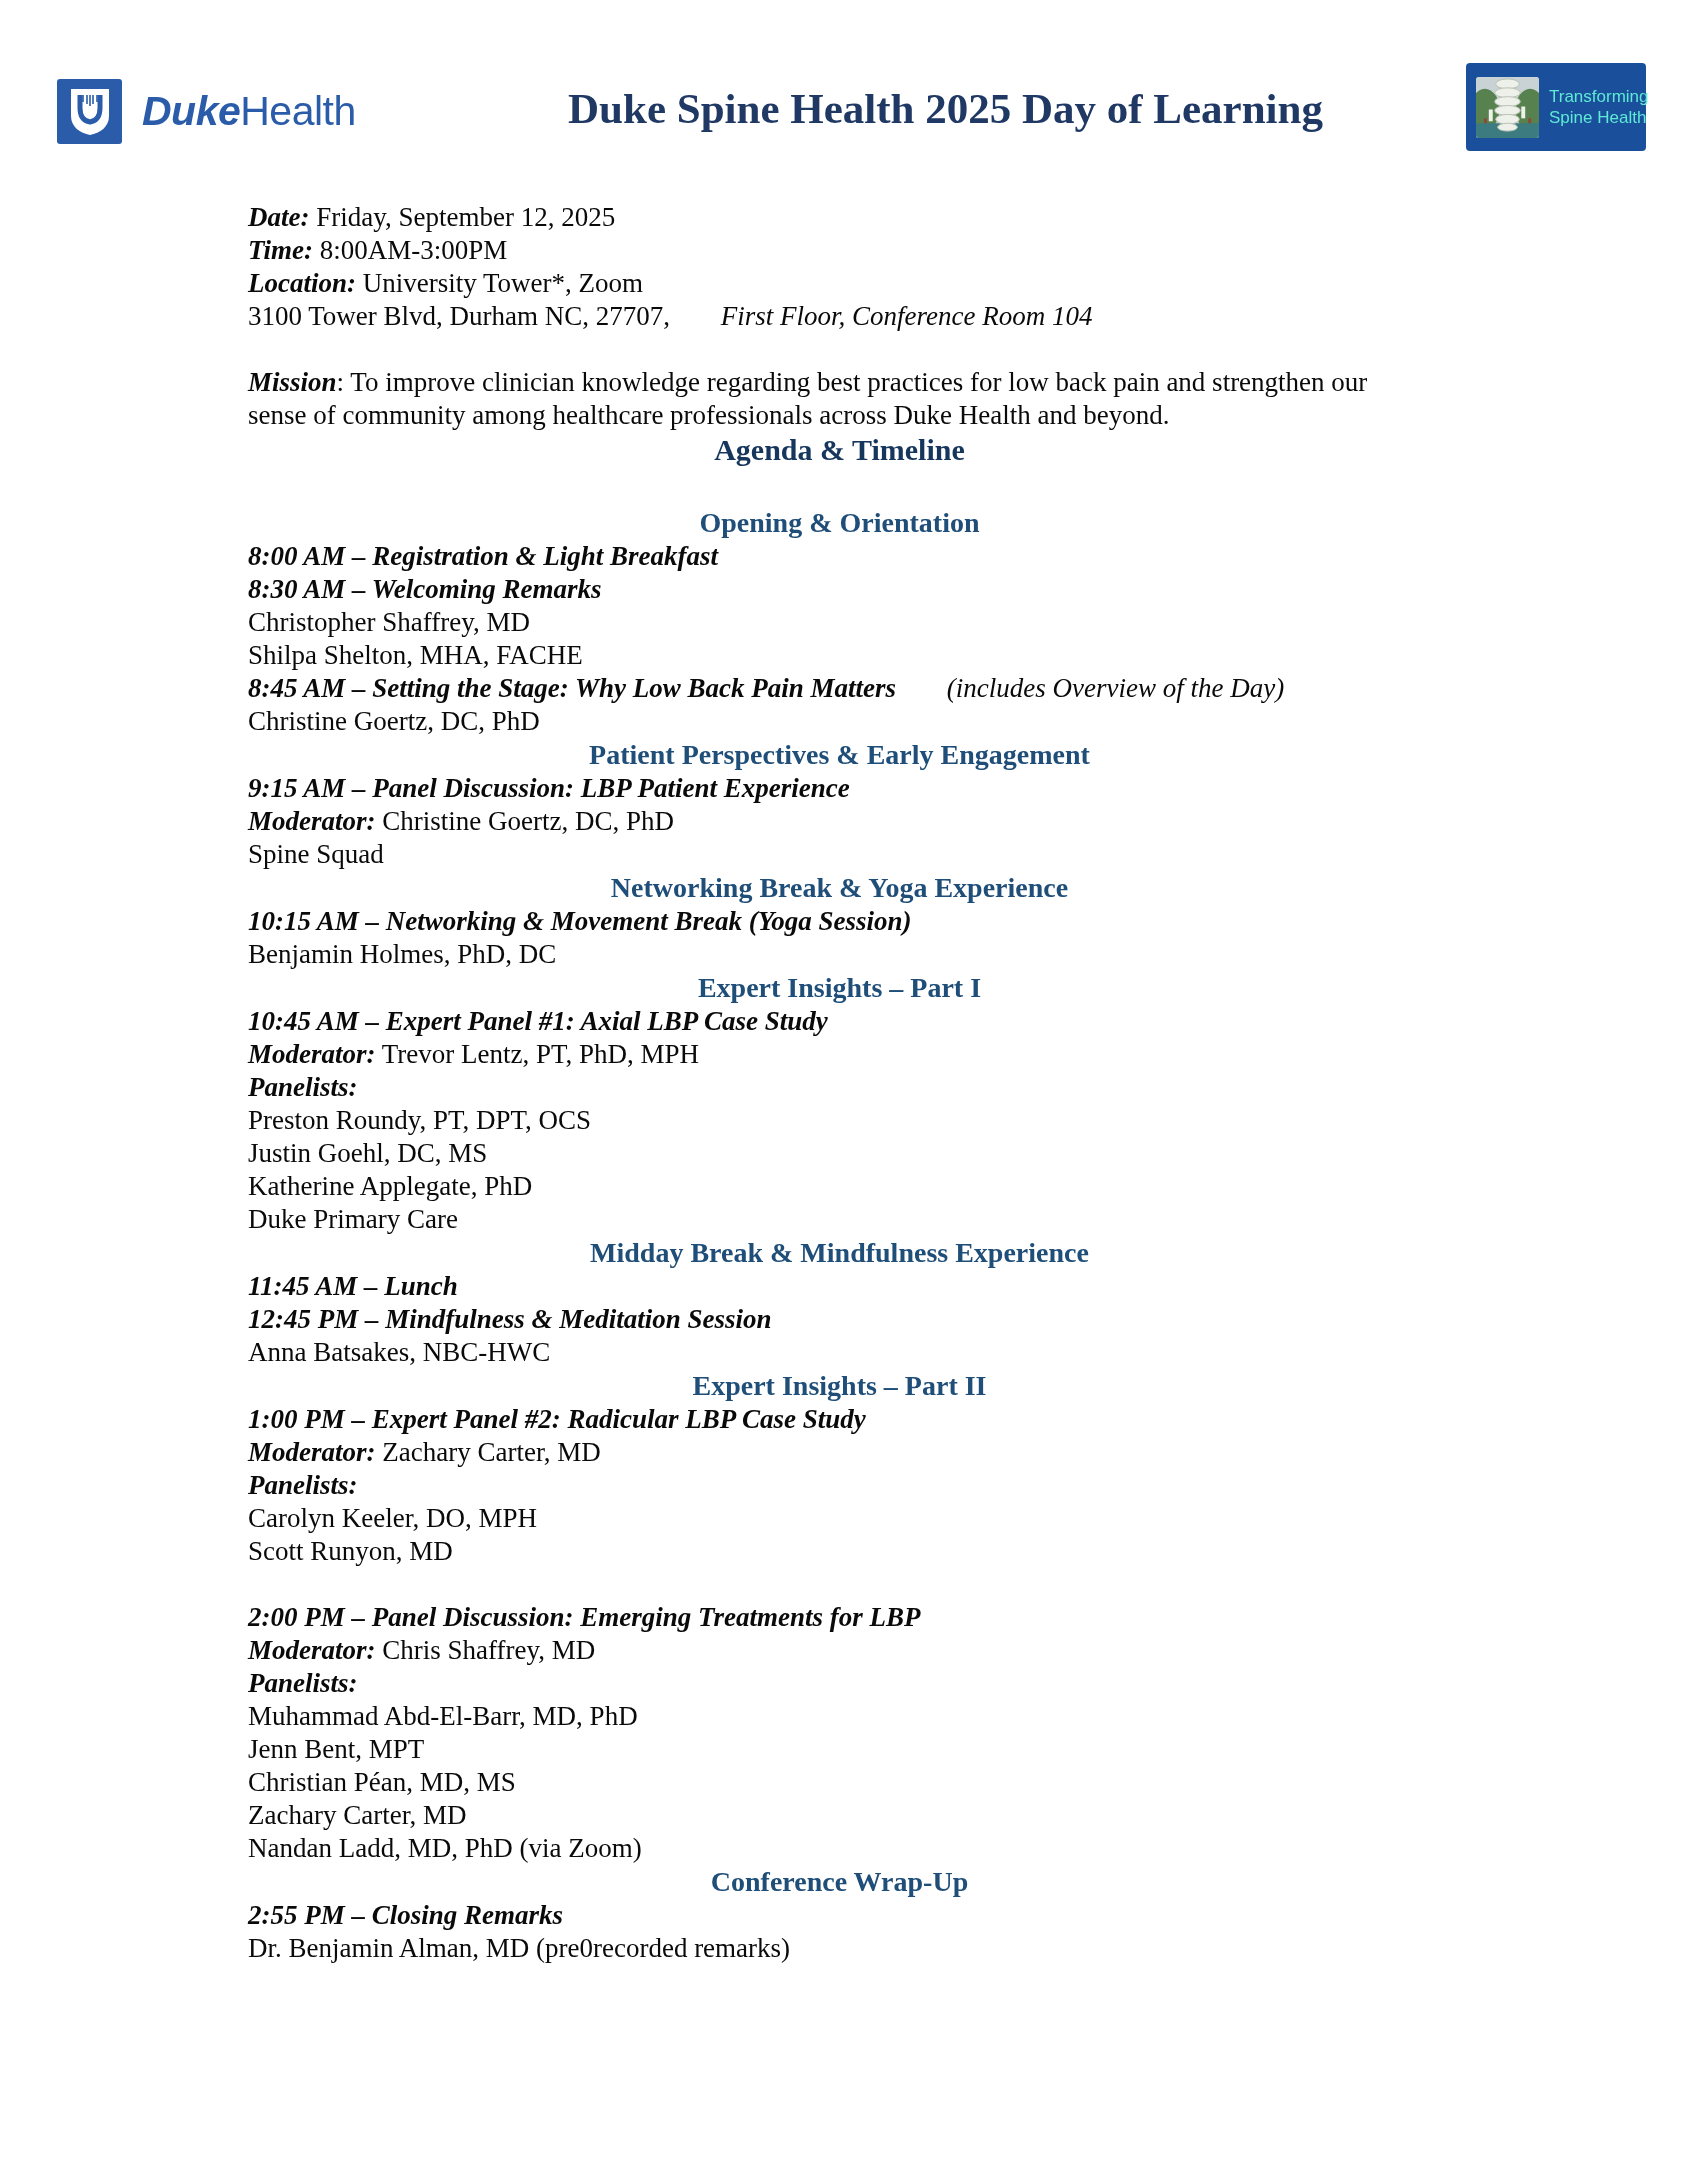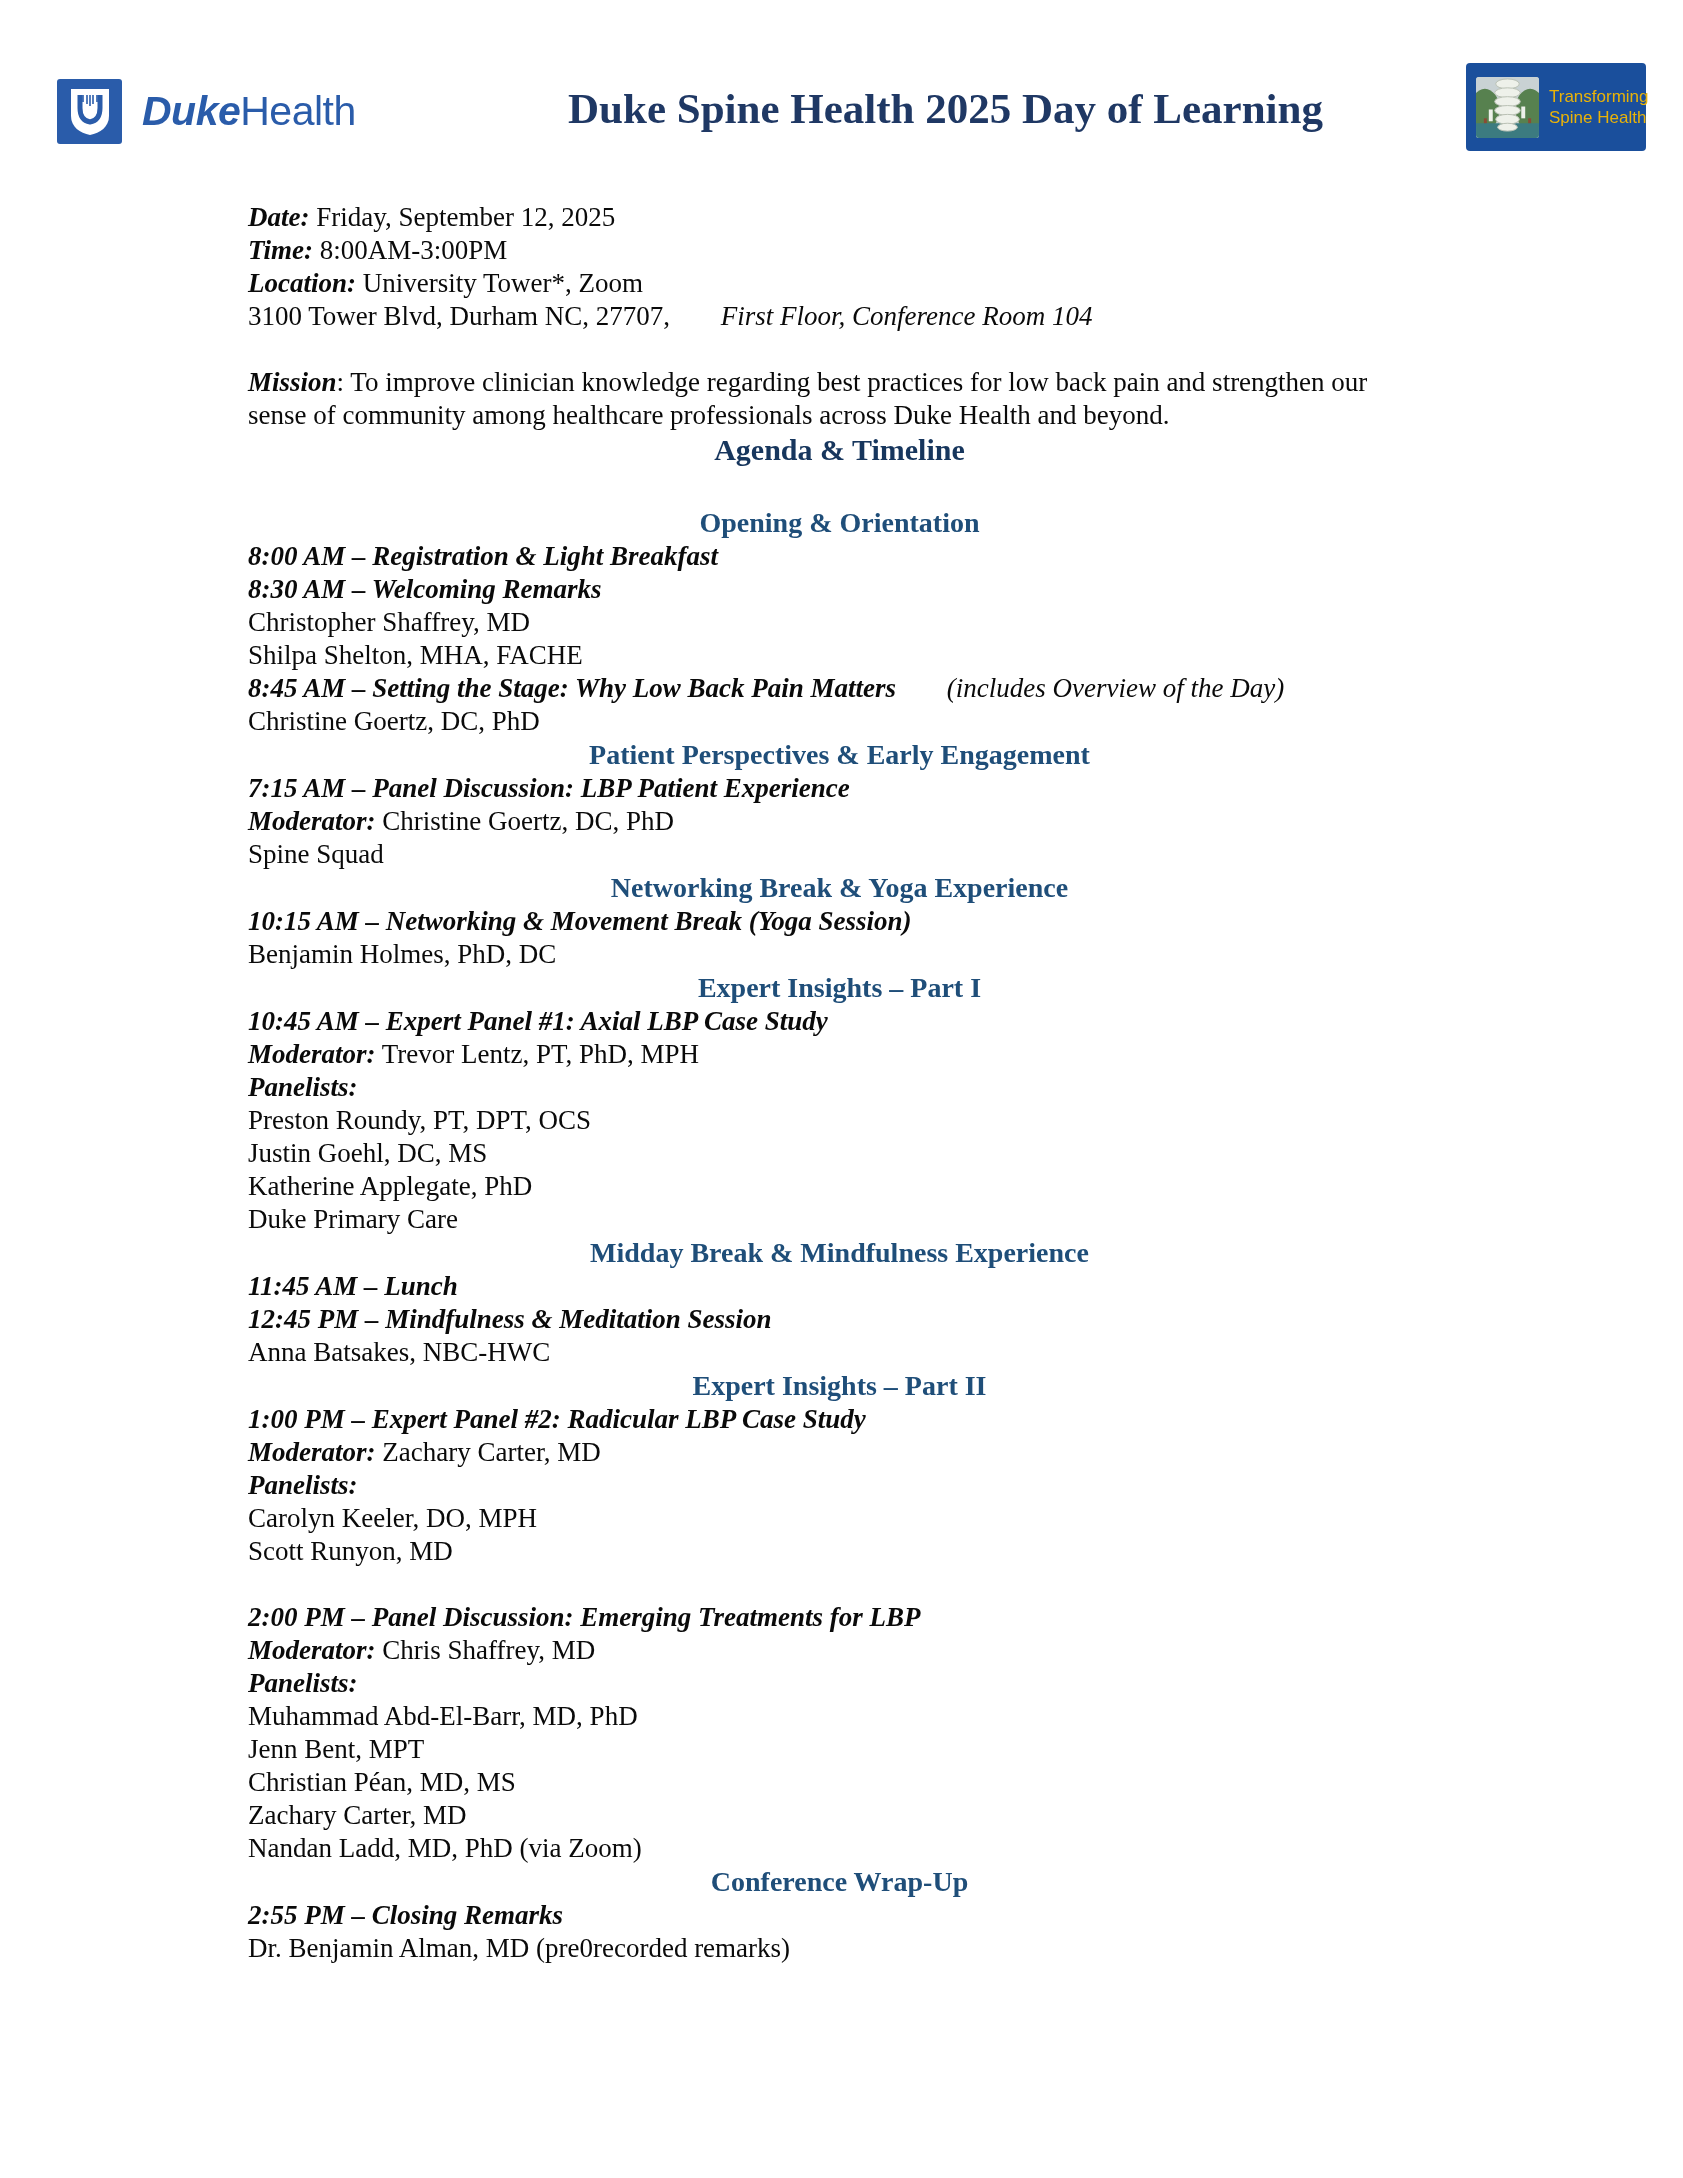--- a/index.html
+++ b/index.html
@@ -14,21 +14,21 @@
   .brand{position:absolute;left:57px;top:79px;display:flex;align-items:center;gap:20px;}
   .shield-box{width:65px;height:65px;background:#2a5caa;border-radius:3px;
     display:flex;align-items:center;justify-content:center;flex:none;}
   .brand-word{font-family:"Liberation Sans", sans-serif;font-size:41px;color:#2a5caa;
     letter-spacing:-0.5px;white-space:nowrap;}
   .page-title{position:absolute;left:282px;top:85px;width:1327px;margin:0;
     text-align:center;font-size:43px;line-height:48px;font-weight:bold;color:#1f3864;}
   .badge{position:absolute;left:1466px;top:63px;width:180px;height:88px;background:#1a4f9c;
     border-radius:4px;display:flex;align-items:center;gap:10px;padding:0 10px;box-sizing:border-box;}
   .badge-img{width:63px;height:61px;border-radius:3px;overflow:hidden;flex:none;background:#c9d2d4;}
-  .badge-text{font-family:"Liberation Sans", sans-serif;color:#eab308;font-size:17px;line-height:21px;}
+  .badge-text{font-family:"Liberation Sans", sans-serif;color:#5eead4;font-size:17px;line-height:21px;}
 
   
   .content{position:absolute;left:248px;top:201px;width:1183px;font-size:27px;line-height:33px;}
   .line{min-height:33px;}
   .gap{height:33px;}
   .gap.tall{height:39px;}
   .mission{margin:0;}
   .agenda-title{margin:1px 0 0;text-align:center;font-size:30px;line-height:34px;
     font-weight:bold;color:#17365d;}
   .section-heading{text-align:center;font-size:28px;line-height:34px;font-weight:bold;color:#1f4e79;}
@@ -89,21 +89,21 @@
   <div class="gap tall"></div>
   <div id="agenda">
       <div class="section-heading">Opening &amp; Orientation</div>
       <div class="line session"><span class="b">8:00 AM – Registration &amp; Light Breakfast</span></div>
       <div class="line session"><span class="b">8:30 AM – Welcoming Remarks</span></div>
       <div class="line name"><span>Christopher Shaffrey, MD</span></div>
       <div class="line name"><span>Shilpa Shelton, MHA, FACHE</span></div>
       <div class="line session"><span class="b">8:45 AM – Setting the Stage: Why Low Back Pain Matters</span><span class="i"> (includes Overview of the Day)</span></div>
       <div class="line name"><span>Christine Goertz, DC, PhD</span></div>
       <div class="section-heading">Patient Perspectives &amp; Early Engagement</div>
-      <div class="line session"><span class="b">7:15 AM – Panel Discussion: LBP Patient Experience</span></div>
+      <div class="line session"><span class="b">9:15 AM – Panel Discussion: LBP Patient Experience</span></div>
       <div class="line labeled"><span class="b">Moderator:</span><span> Christine Goertz, DC, PhD</span></div>
       <div class="line name"><span>Spine Squad</span></div>
       <div class="section-heading">Networking Break &amp; Yoga Experience</div>
       <div class="line session"><span class="b">10:15 AM – Networking &amp; Movement Break (Yoga Session)</span></div>
       <div class="line name"><span>Benjamin Holmes, PhD, DC</span></div>
       <div class="section-heading">Expert Insights – Part I</div>
       <div class="line session"><span class="b">10:45 AM – Expert Panel #1: Axial LBP Case Study</span></div>
       <div class="line labeled"><span class="b">Moderator:</span><span> Trevor Lentz, PT, PhD, MPH</span></div>
       <div class="line label"><span class="b">Panelists:</span></div>
       <div class="line name"><span>Preston Roundy, PT, DPT, OCS</span></div>

